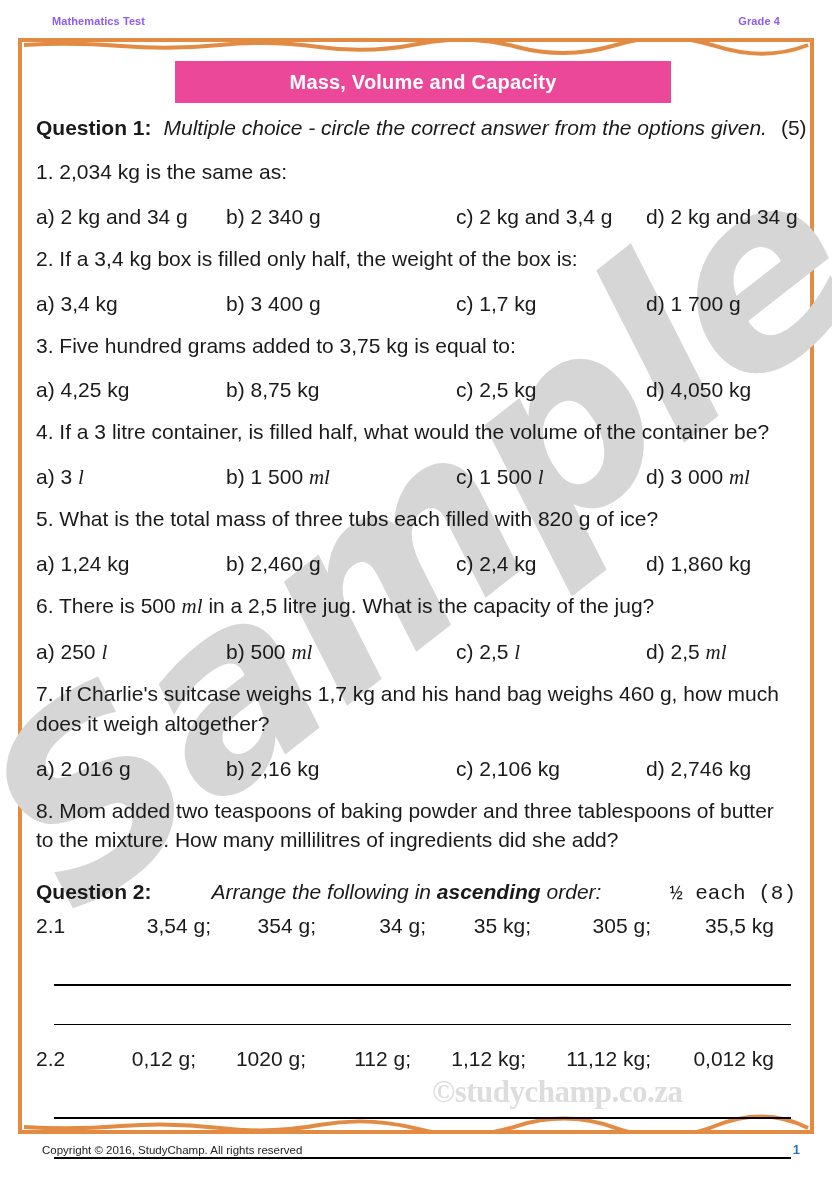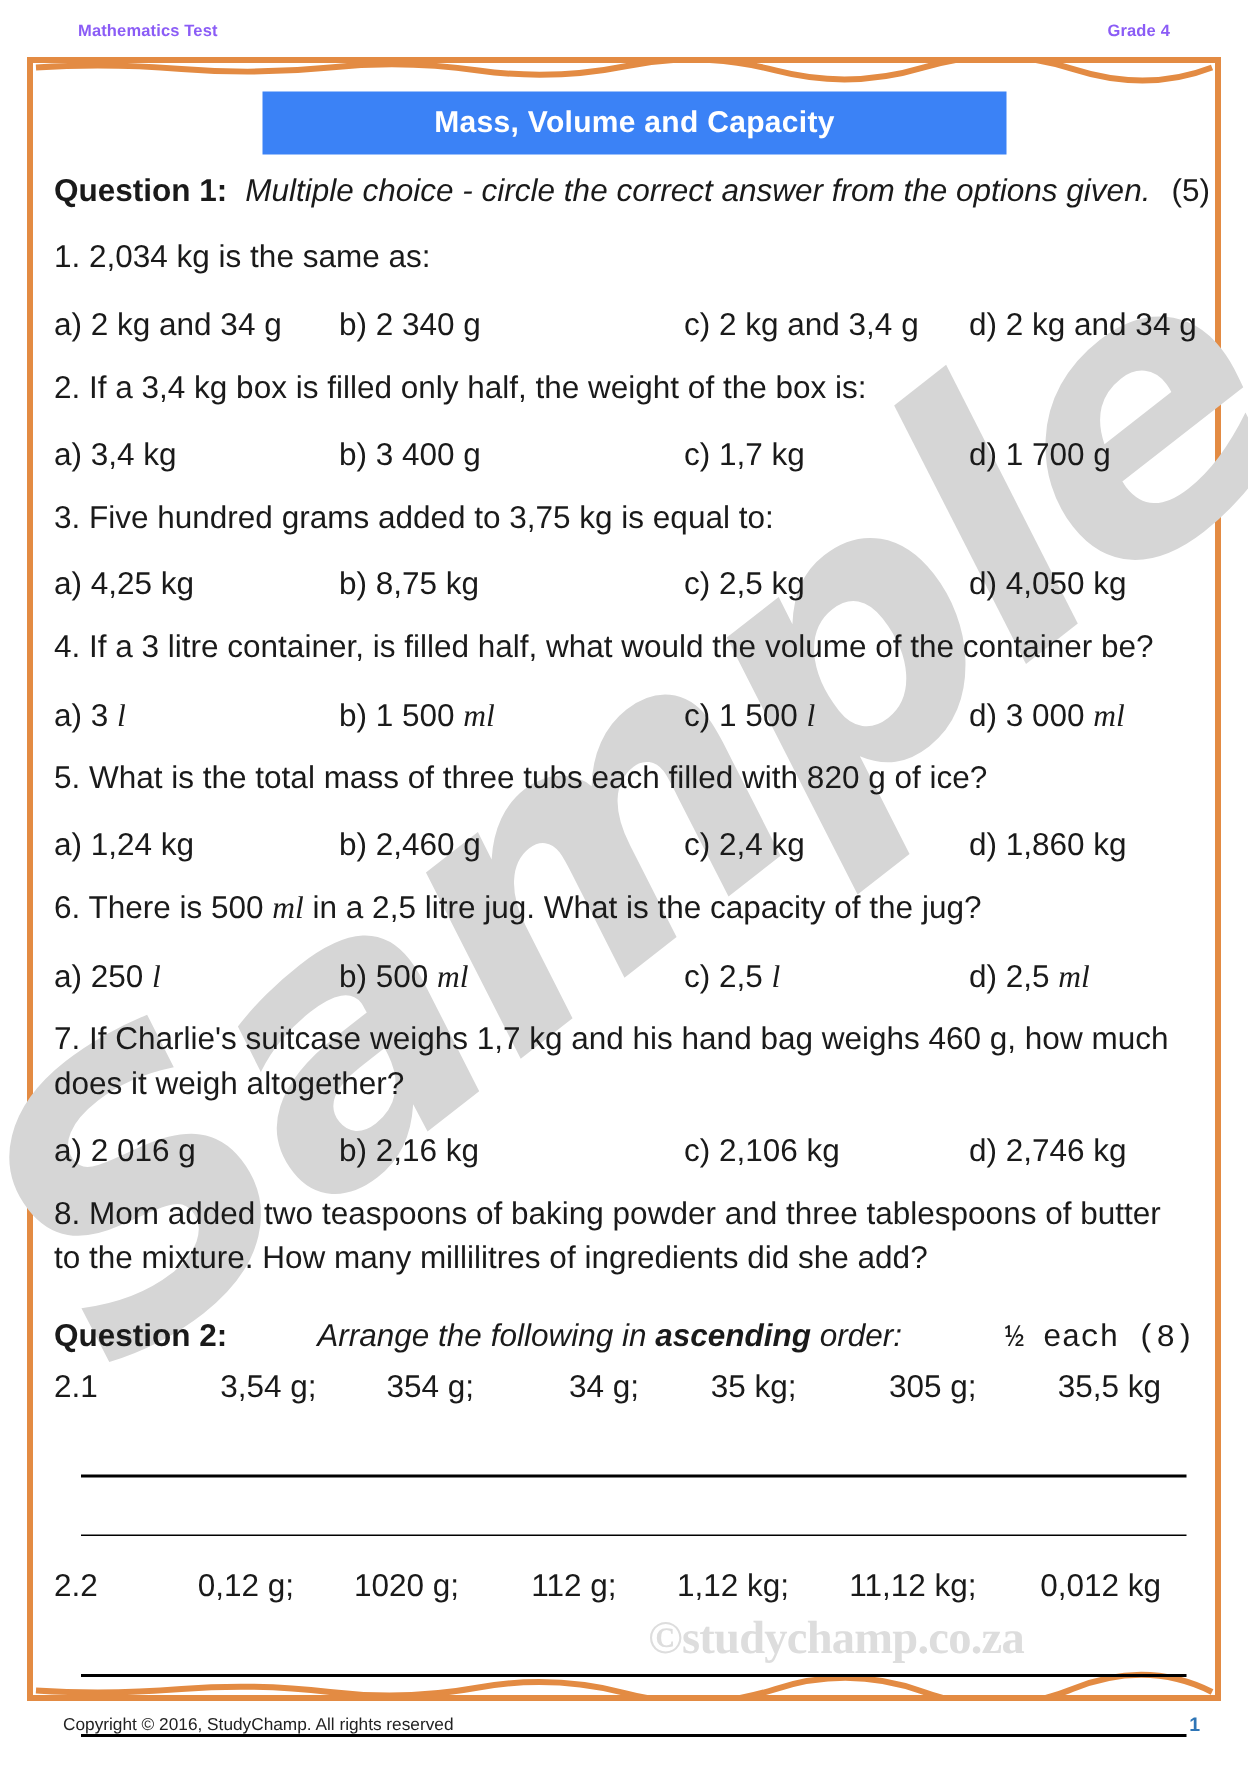--- a/index.html
+++ b/index.html
@@ -71,21 +71,21 @@
     z-index: 5;
   }
 
   
   .title-banner {
     position: absolute;
     left: 157px;
     top: 23px;
     width: 496px;
     height: 42px;
-    background: #3b82f6;
+    background: #ec4899;
     color: #ffffff;
     font-size: 20px;
     font-weight: bold;
     display: flex;
     align-items: center;
     justify-content: center;
     letter-spacing: 0.2px;
   }
 
   

